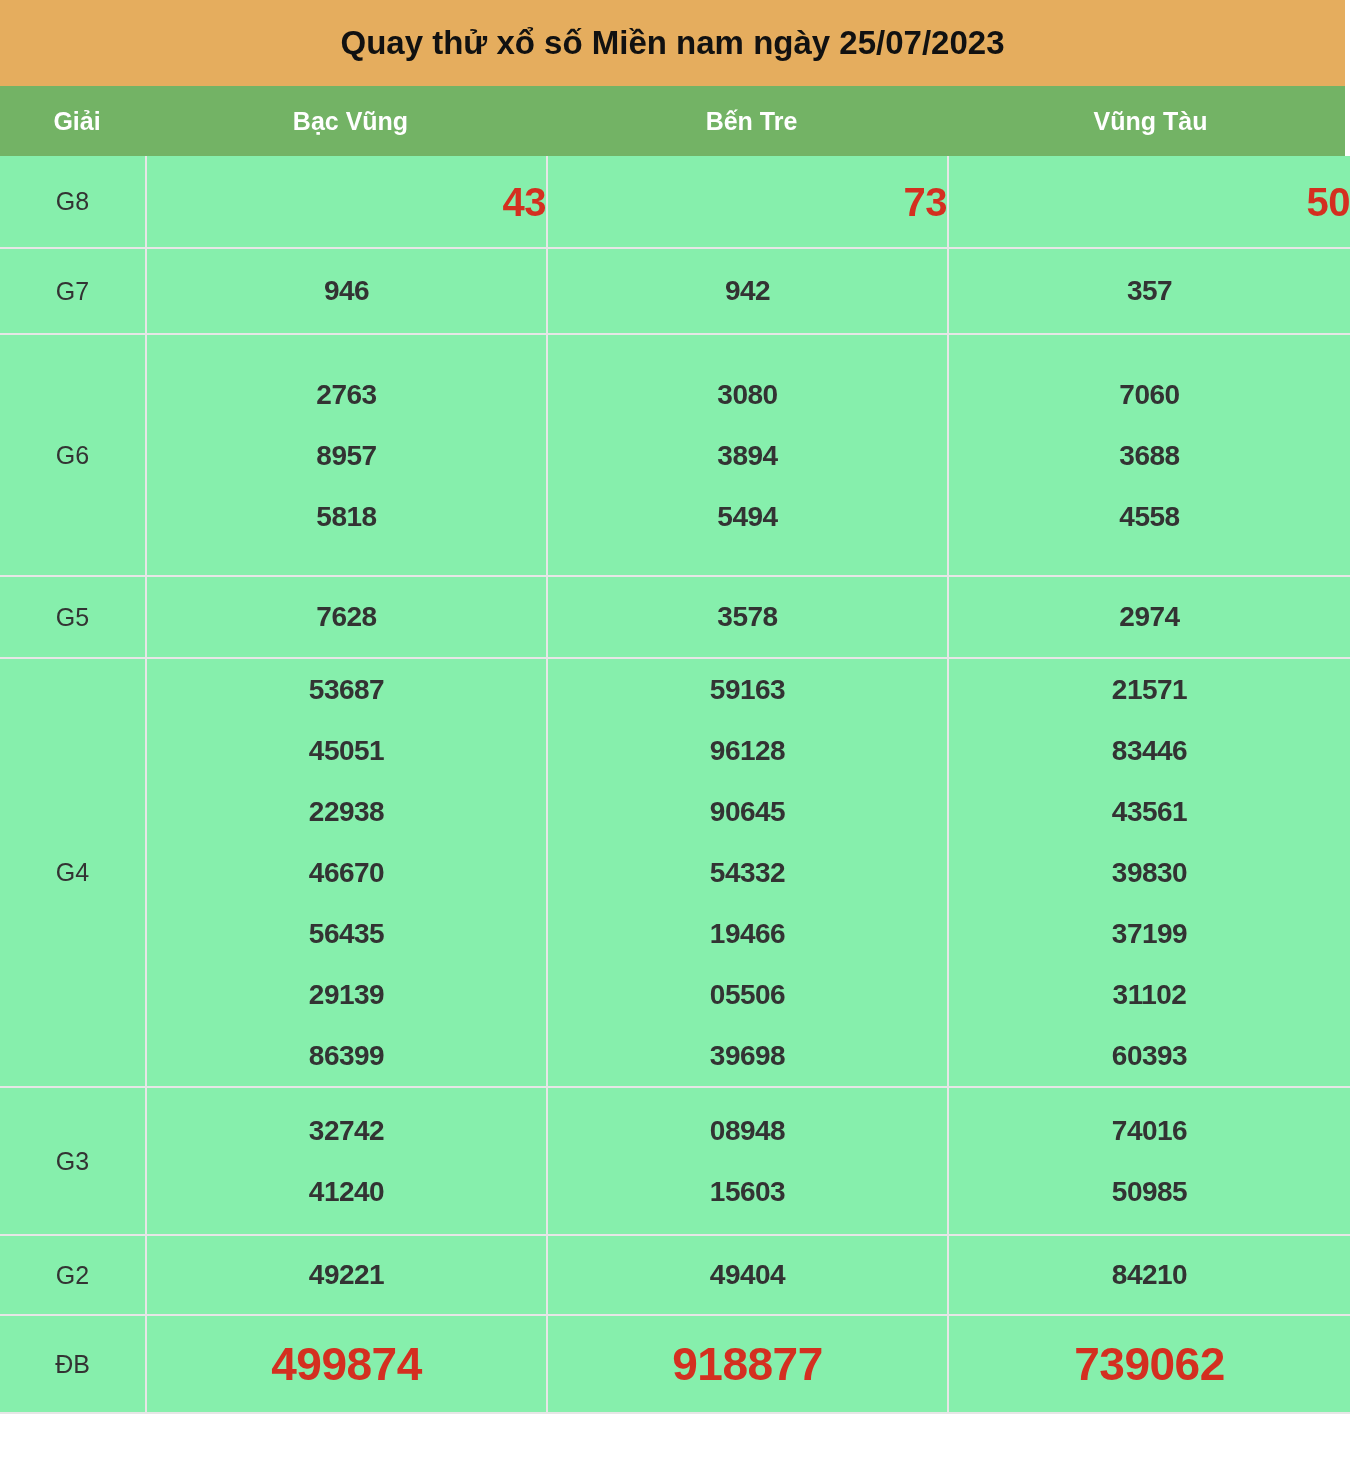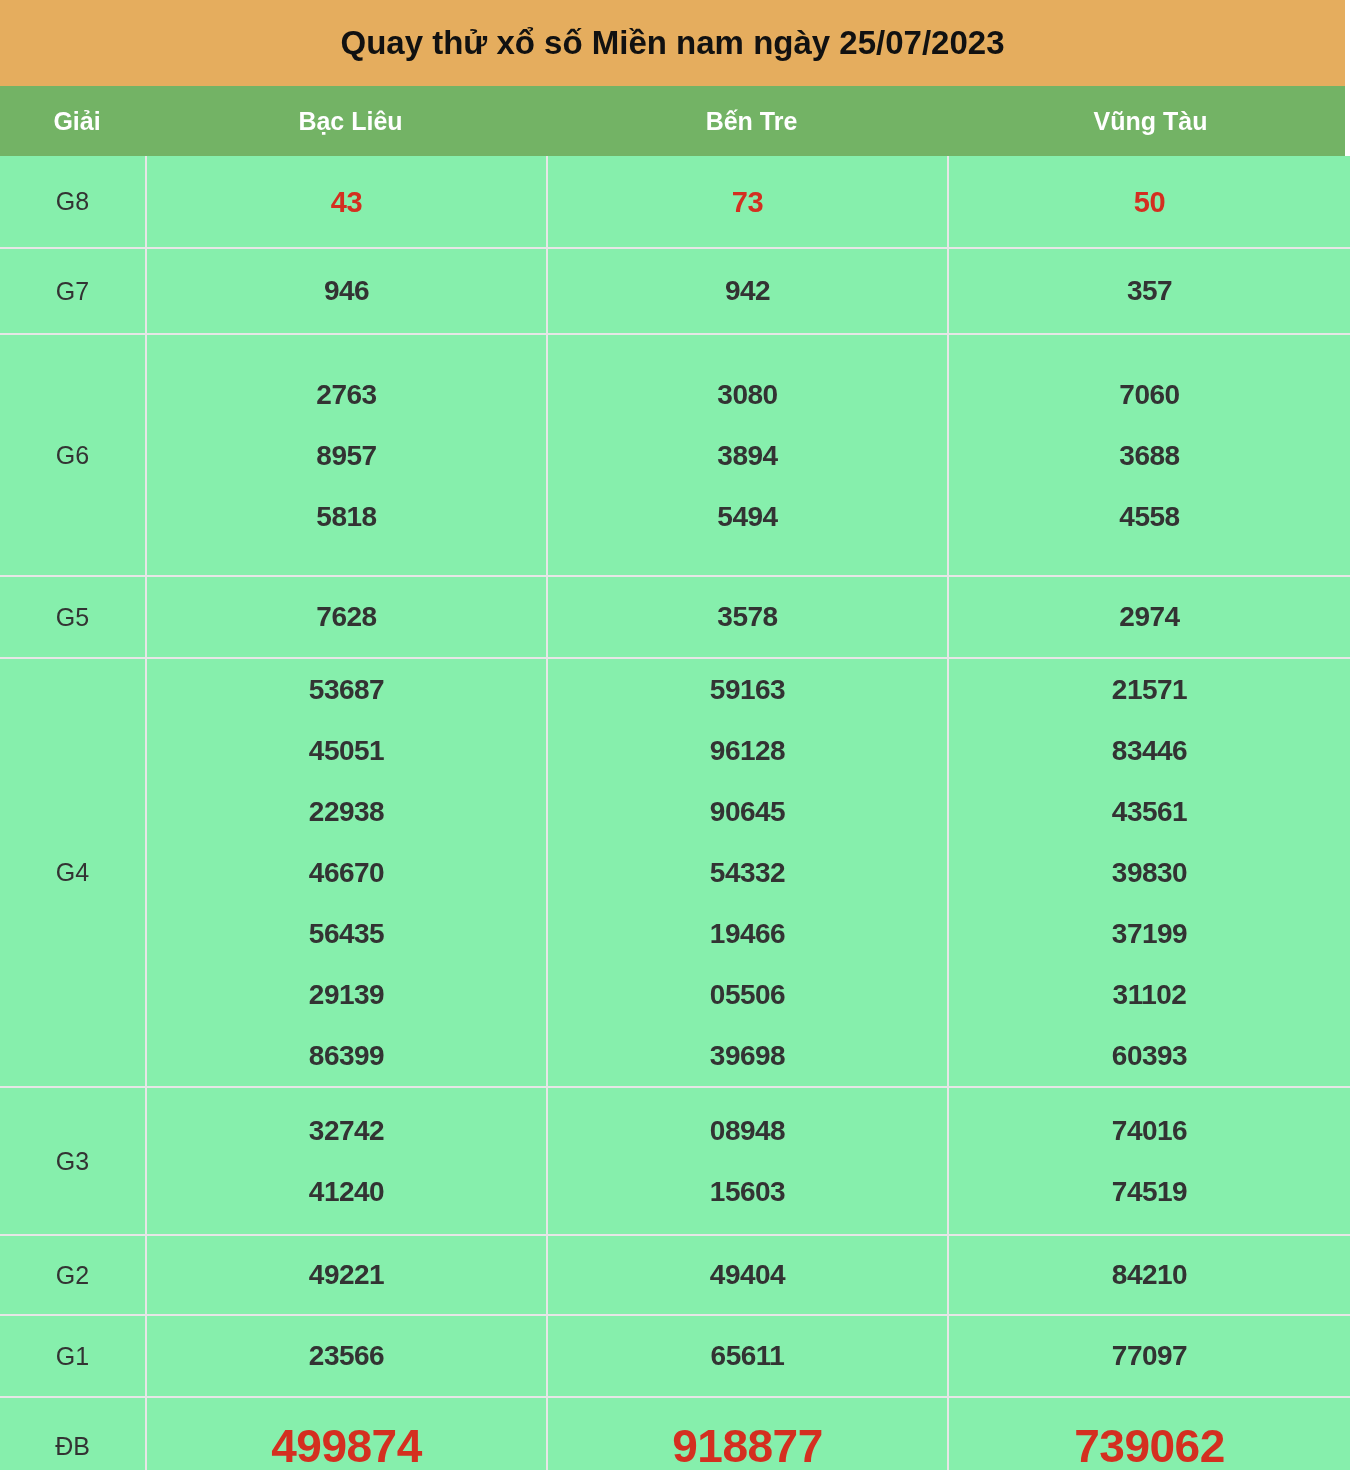--- a/index.html
+++ b/index.html
@@ -105,37 +105,37 @@
   tr.r-g8 td { height: 92px; }
   tr.r-g7 td { height: 86px; }
   tr.r-g6 td { height: 242px; }
   tr.r-g5 td { height: 82px; }
   tr.r-g4 td { height: 354px; }
   tr.r-g3 td { height: 148px; }
   tr.r-g2 td { height: 80px; }
   tr.r-g1 td { height: 82px; }
   tr.r-db td { height: 98px; }
 
-  tr.r-g8 .num { font-size: 29px; }
+  tr.r-g8 .num { font-size: 40px; text-align: right; }
   tr.r-db .num { font-size: 46px; }
 
   tr.r-g6 .num, tr.r-g4 .num, tr.r-g3 .num { line-height: 61px; }
 </style>
 </head>
 <body>
 
 <div class="lottery-wrap">
 
   <div class="title-bar">
     <div class="title-text">Quay thử xổ số Miền nam ngày 25/07/2023</div>
   </div>
 
   <div class="col-header">
     <div class="ch ch-giai">Giải</div>
-    <div class="ch ch-c1">Bạc Liêu</div>
+    <div class="ch ch-c1">Bạc Vũng</div>
     <div class="ch ch-c2">Bến Tre</div>
     <div class="ch ch-c3">Vũng Tàu</div>
   </div>
 
   <table class="results">
     <colgroup>
       <col class="c-prize">
       <col class="c-prov">
       <col class="c-prov">
       <col class="c-prov3">
@@ -265,21 +265,21 @@
           </td>
           <td>
             <div class="num-stack">
               <div class="num">08948</div>
               <div class="num">15603</div>
             </div>
           </td>
           <td class="last-col">
             <div class="num-stack">
               <div class="num">74016</div>
-              <div class="num">74519</div>
+              <div class="num">50985</div>
             </div>
           </td>
         </tr>
         <tr class="r-g2">
           <td class="prize-label">G2</td>
           <td>
             <div class="num-stack">
               <div class="num">49221</div>
             </div>
           </td>
@@ -287,38 +287,20 @@
             <div class="num-stack">
               <div class="num">49404</div>
             </div>
           </td>
           <td class="last-col">
             <div class="num-stack">
               <div class="num">84210</div>
             </div>
           </td>
         </tr>
-        <tr class="r-g1">
-          <td class="prize-label">G1</td>
-          <td>
-            <div class="num-stack">
-              <div class="num">23566</div>
-            </div>
-          </td>
-          <td>
-            <div class="num-stack">
-              <div class="num">65611</div>
-            </div>
-          </td>
-          <td class="last-col">
-            <div class="num-stack">
-              <div class="num">77097</div>
-            </div>
-          </td>
-        </tr>
         <tr class="r-db">
           <td class="prize-label">ĐB</td>
           <td>
             <div class="num-stack">
               <div class="num red">499874</div>
             </div>
           </td>
           <td>
             <div class="num-stack">
               <div class="num red">918877</div>

